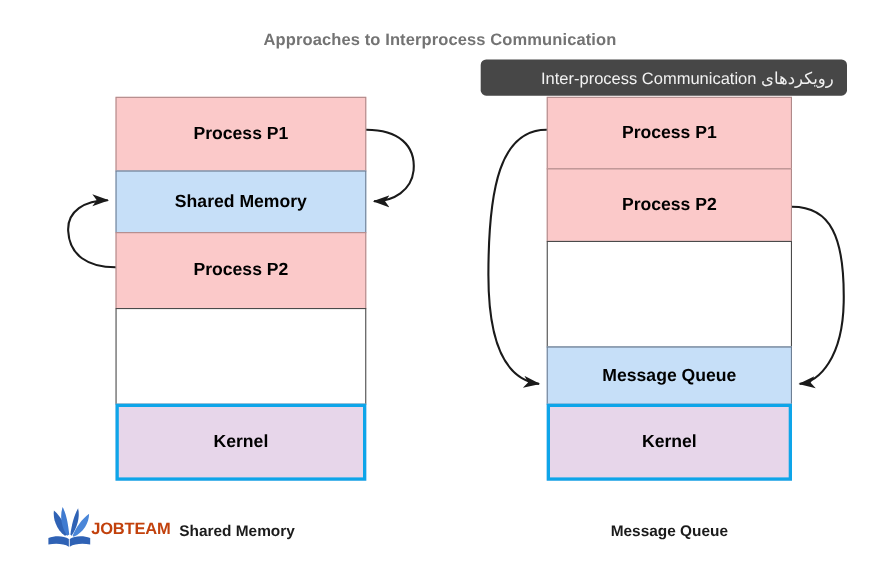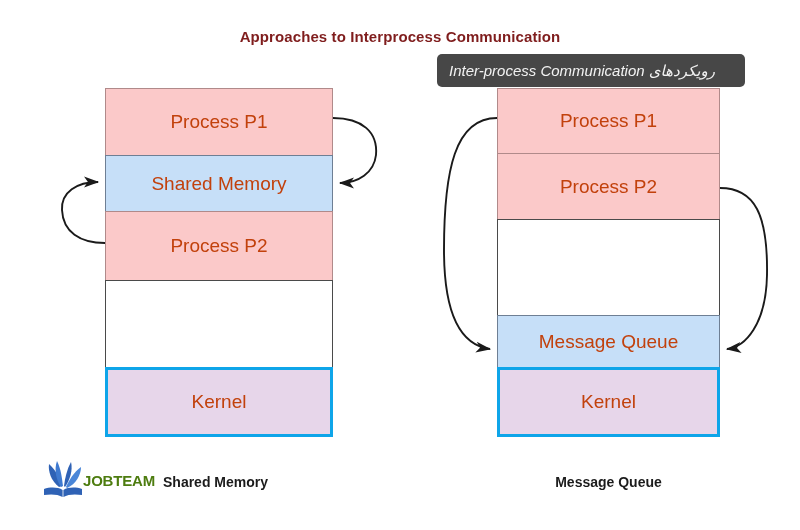--- a/index.html
+++ b/index.html
@@ -25,39 +25,38 @@
   
   .page-title {
     position: absolute;
     left: 0;
     top: 28px;
     width: 800px;
     text-align: center;
     font-size: 15px;
     font-weight: bold;
     letter-spacing: 0.1px;
-    color: #7f1d1d;
+    color: #737373;
   }
 
   
   .tooltip {
     position: absolute;
     left: 437px;
     top: 54px;
-    width: 308px;
+    width: 333px;
     height: 33px;
     background: #474747;
     border-radius: 5px;
     display: flex;
     align-items: center;
-    justify-content: flex-start;
+    justify-content: flex-end;
     box-sizing: border-box;
     padding: 0 12px;
     z-index: 40;
-    font-style: italic;
   }
   .tooltip-text {
     color: #f2f2f2;
     font-size: 15px;
     white-space: nowrap;
     direction: rtl;
     unicode-bidi: plaintext;
   }
 
   
@@ -67,23 +66,23 @@
   }
   .diagram.left  { left: 105px; width: 228px; }
   .diagram.right { left: 497px; width: 223px; }
 
   .block {
     box-sizing: border-box;
     width: 100%;
     display: flex;
     align-items: center;
     justify-content: center;
-    font-size: 19px;
-    font-weight: normal;
-    color: #c2410c;
+    font-size: 16px;
+    font-weight: bold;
+    color: #000000;
     position: relative;
   }
   .block.pink   { background: #fbc9c9; border: 1px solid #b08a8a; }
   .block.blue   { background: #c6dff8; border: 1px solid #6e7f94; }
   .block.purple { background: #e7d6ea; border: 3px solid #0ea5e9; }
   .block.empty  { background: #ffffff; border: 1px solid #4a4a4a; }
 
   
   .block + .block { margin-top: -1px; }
 
@@ -114,21 +113,21 @@
     top: 458px;
     width: 112px;
     height: 44px;
     display: flex;
     align-items: center;
   }
   .logo-mark { width: 46px; height: 42px; flex: 0 0 46px; }
   .logo-text {
     font-size: 15px;
     font-weight: bold;
-    color: #4d7c0f;
+    color: #c2410c;
     letter-spacing: -0.2px;
     margin-left: -3px;
   }
 </style>
 </head>
 <body>
 
 <div id="canvas">
 
   <div class="page-title">Approaches to Interprocess Communication</div>

